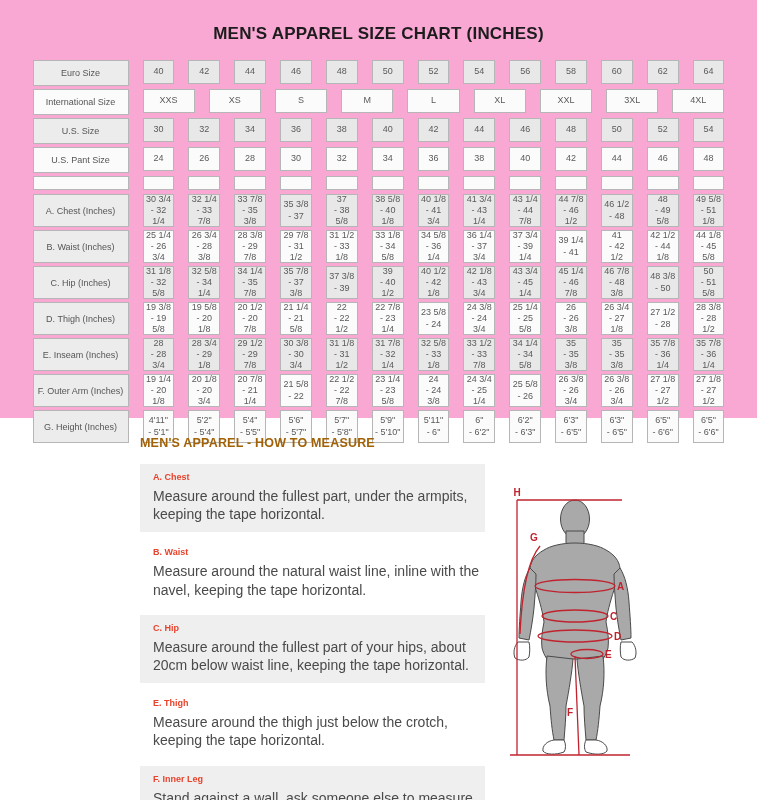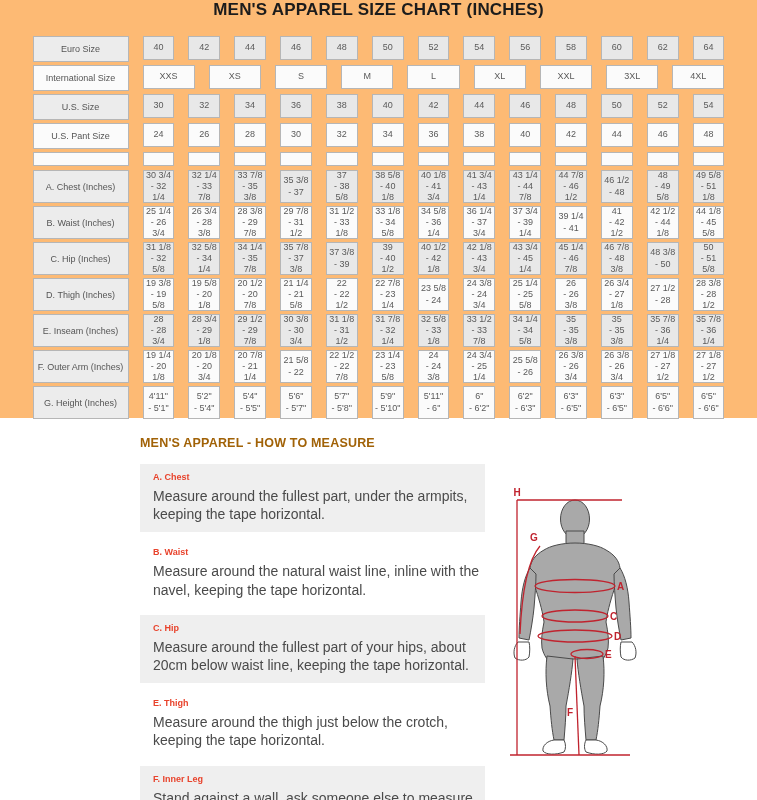--- a/index.html
+++ b/index.html
@@ -1,20 +1,20 @@
 <!DOCTYPE html>
 <html><head>
 <meta charset="utf-8">
 <style>
   * { box-sizing: border-box; margin: 0; padding: 0; }
   html,body { width: 757px; background:#ffffff; font-family:"Liberation Sans", sans-serif; }
   body { height: 800px; overflow: hidden; }
 
   
-  .chart-area { background:#fdba74; padding:0 0 14px 0; height:418px; }
+  .chart-area { background:#f9a8d4; padding:24px 0 14px 0; height:418px; }
   .chart-title { text-align:center; font-size:17px; font-weight:bold; color:#1c1c1c; letter-spacing:.2px; margin-bottom:16px; }
   .size-table { width:692px; margin:0 auto; }
   .t-row { display:flex; gap:14px; margin-bottom:3px; }
   .t-label { flex:0 0 96px; display:flex; align-items:center; justify-content:center;
              border:1px solid #b6b6b6; background:#ececec; font-size:9px; color:#555; text-align:center; }
   .t-label.blank { background:#fbfbfb; }
   .t-cell { flex:1 1 0; display:flex; flex-direction:column; align-items:center; justify-content:center;
             border:1px solid #b6b6b6; font-size:9px; color:#5a5a5a; text-align:center; line-height:1.25; }
   .t-row.hdr  .t-cell { height:24px; }
   .t-row.hdr  { height:26px; }

